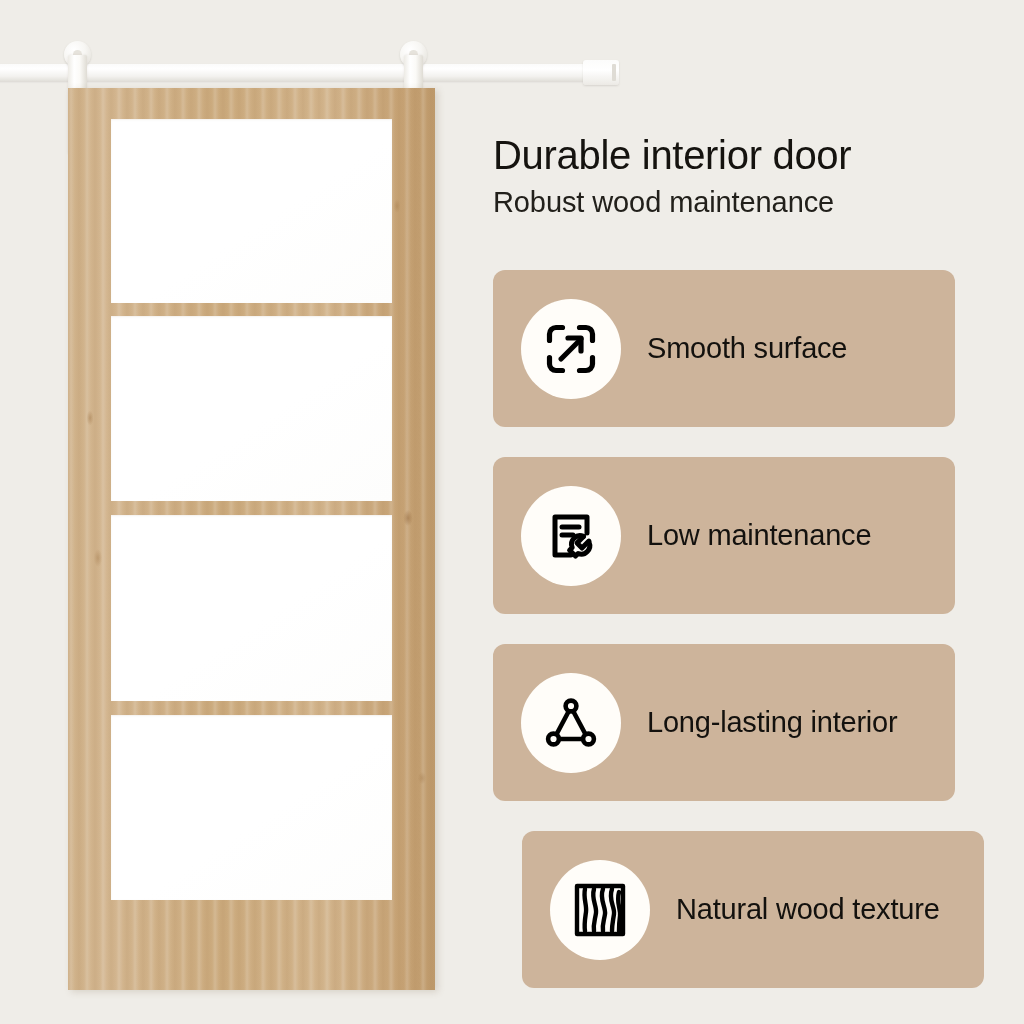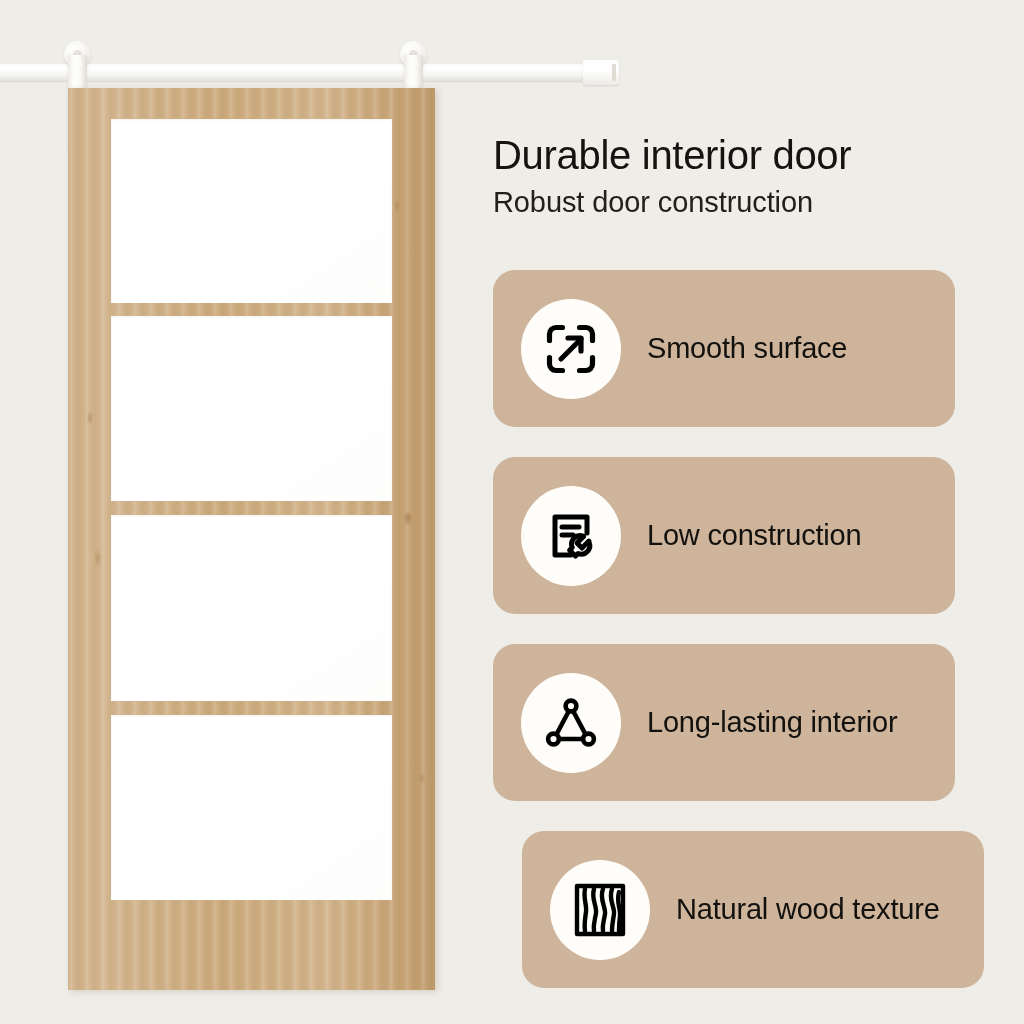--- a/index.html
+++ b/index.html
@@ -102,21 +102,21 @@
     letter-spacing:-.1px; line-height:1.15;
   }
 
   #feature-list{
     position:absolute; left:3px; top:270px; width:465px;
   }
   .feature-card{
     position:relative;
     width:462px; height:157px;
     background:#CDB49B;
-    border-radius:22px;
+    border-radius:12px;
     margin-bottom:30px;
     display:flex; align-items:center;
   }
   .feature-card:last-child{ margin-bottom:0;margin-left:29px; }
 
   .icon-badge{
     flex:0 0 auto;
     margin-left:28px;
     width:100px; height:100px;
     background:#FFFDF9;
@@ -153,21 +153,21 @@
     <div class="glass" id="glass-1"></div>
     <div class="glass" id="glass-2"></div>
     <div class="glass" id="glass-3"></div>
     <div class="glass" id="glass-4"></div>
   </div>
 </div>
 
 <div id="info-panel">
 
   <div id="page-title">Durable interior door</div>
-  <div id="page-subtitle">Robust door construction</div>
+  <div id="page-subtitle">Robust wood maintenance</div>
 
   <div id="feature-list">
 
     <div class="feature-card">
       <div class="icon-badge">
         <span>
           <svg width="56" height="56" viewBox="0 0 56 56">
             <g fill="none" stroke="#000" stroke-width="5.2" stroke-linecap="round">
               <path d="M36.5 6.5h6.5a6.5 6.5 0 0 1 6.5 6.5v6.5"></path>
               <path d="M49.5 36.5v6.5a6.5 6.5 0 0 1-6.5 6.5h-6.5"></path>
@@ -189,21 +189,21 @@
             <g fill="none" stroke="#000" stroke-width="5" stroke-linecap="round" stroke-linejoin="round">
               <path d="M44 25V9H12v38h16"></path>
               <path d="M19 19h17"></path>
               <path d="M19 27h11"></path>
               <path d="M40.5 28.5a8.5 8.5 0 0 0-11.3 11.1l-2.6 2.6 5.9 5.9 2.6-2.6A8.5 8.5 0 0 0 46 34.2"></path>
               <path d="M40.5 28.5 34 35l5 5 6.9-6.9"></path>
             </g>
           </svg>
         </span>
       </div>
-      <div class="feature-label">Low construction</div>
+      <div class="feature-label">Low maintenance</div>
     </div>
 
     <div class="feature-card">
       <div class="icon-badge">
         <span>
           <svg width="56" height="56" viewBox="0 0 56 56">
             <g fill="none" stroke="#000" stroke-width="4.6" stroke-linecap="round" stroke-linejoin="round">
               <path d="M28 12 11 44h34z"></path>
               <circle cx="28" cy="11" r="5.4" fill="#FFFDF9"></circle>
               <circle cx="10.5" cy="44" r="5.4" fill="#FFFDF9"></circle>

